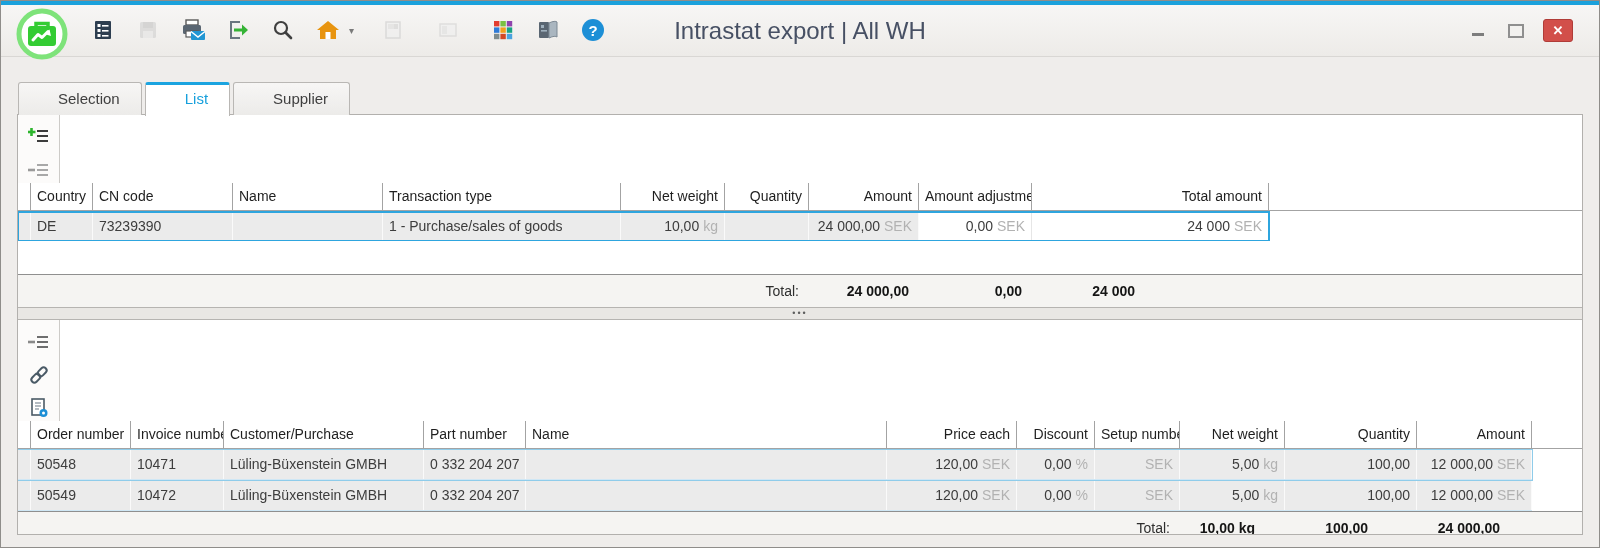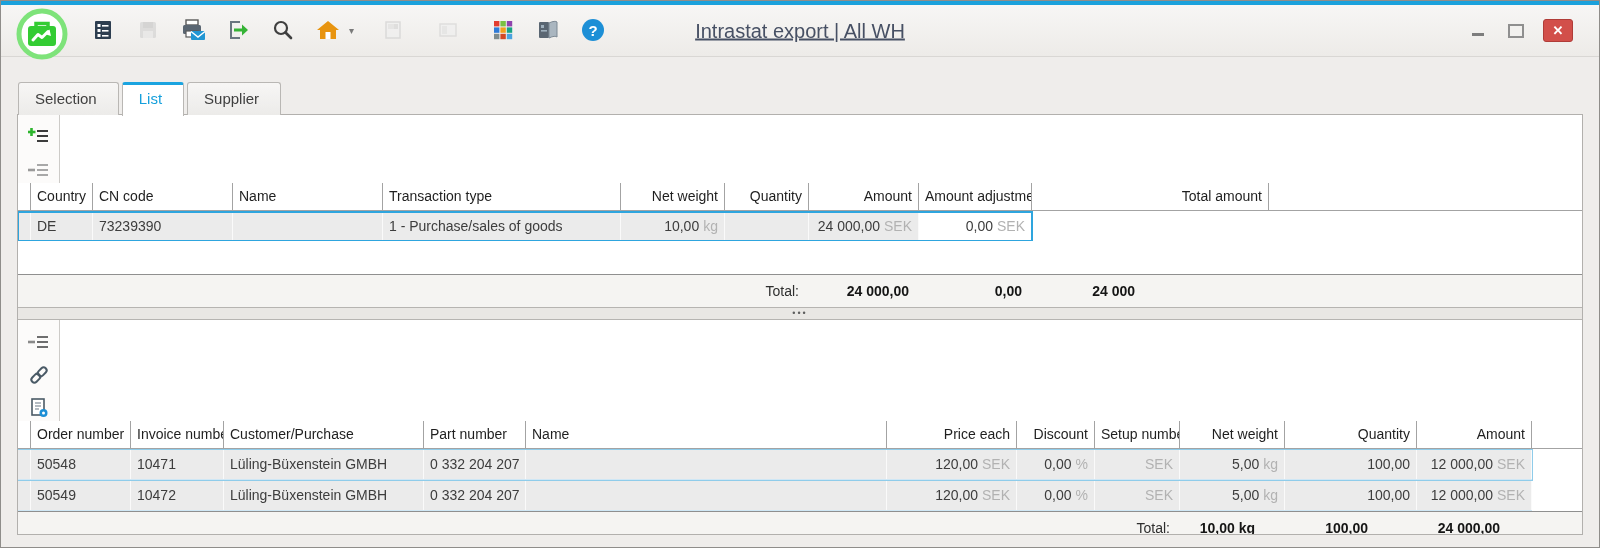--- a/index.html
+++ b/index.html
@@ -6,29 +6,29 @@
   .window{position:relative;width:1600px;height:548px;background:#efedeb;border:1px solid #8f8d8a;box-sizing:border-box;overflow:hidden;}
   .top-strip{height:4px;background:#1ba1dc;}
   
   .titlebar{position:relative;height:51px;background:linear-gradient(#f7f6f5,#edebe8);border-bottom:1px solid #d9d7d4;}
   .logo{position:absolute;left:14px;top:2px;width:54px;height:54px;z-index:3;cursor:pointer;}
   .toolbar{position:absolute;left:86px;top:9px;display:flex;align-items:center;gap:13px;}
   .tbtn{border:none;background:transparent;padding:3px;width:32px;height:32px;display:flex;align-items:center;justify-content:center;cursor:pointer;}
   .tbtn.disabled{opacity:.55;cursor:default;}
   .tbtn.gap{margin-left:10px;}
   .caret{font-size:10px;color:#7a7a7a;margin-left:-8px;}
-  .win-title{position:absolute;left:50%;top:50%;transform:translate(-50%,-50%);font-size:20px;color:#475064;white-space:nowrap;text-decoration:underline;}
+  .win-title{position:absolute;left:50%;top:50%;transform:translate(-50%,-50%);font-size:24px;color:#475064;white-space:nowrap;}
   .win-controls{position:absolute;right:26px;top:14px;display:flex;align-items:center;gap:16px;}
   .wc{border:none;background:transparent;width:22px;height:22px;display:flex;align-items:center;justify-content:center;cursor:pointer;padding:0;}
   .min-glyph{display:block;width:12px;height:3px;background:#7d7d7d;margin-top:8px;}
   .max-glyph{display:block;width:12px;height:10px;border:2px solid #8f8f8f;background:#f2f1ef;}
   .wc.close{width:30px;height:23px;background:#d24f4a;border:1px solid #b03c38;border-radius:3px;color:#fff;font-size:13px;font-weight:bold;}
   
   .tabbar{position:absolute;left:17px;top:81px;display:flex;z-index:2;}
-  .tab{box-sizing:border-box;height:33px;padding:7px 21px 0 16px;margin-right:3px;background:linear-gradient(#f7f6f5,#ecebe9);border:1px solid #b9b7b4;border-bottom:none;border-radius:3px 3px 0 0;font-size:15px;color:#3f3f3f;cursor:pointer;}
+  .tab{box-sizing:border-box;height:33px;padding:7px 21px 0 39px;margin-right:3px;background:linear-gradient(#f7f6f5,#ecebe9);border:1px solid #b9b7b4;border-bottom:none;border-radius:3px 3px 0 0;font-size:15px;color:#3f3f3f;cursor:pointer;}
   .tab.active{background:#fff;border-top:3px solid #1ba4e0;padding-top:5px;height:34px;color:#17a0dc;font-weight:normal;position:relative;z-index:3;}
   
   .panel{position:absolute;left:16px;right:16px;top:113px;bottom:12px;background:#fff;border:1px solid #b2b0ad;box-sizing:border-box;display:flex;flex-direction:column;}
   .section{display:flex;min-height:0;flex-direction:column;}
   .sec-upper{height:192px;}
   .sec-lower{flex:1;}
   .side-strip{width:42px;background:#fcfbfa;border-right:1px solid #cdcbc8;box-sizing:border-box;padding-top:9px;display:flex;flex-direction:column;align-items:center;gap:7px;flex-shrink:0;}
   .sbtn{border:none;background:transparent;width:28px;height:26px;display:flex;align-items:center;justify-content:center;cursor:pointer;padding:0;}
   .grid{flex:1;display:flex;flex-direction:column;min-width:0;overflow:hidden;}
   
@@ -239,20 +239,21 @@
         <div class="drow sel-strong">
           <div class="dcell w-ind"></div>
           <div class="dcell u0">DE</div>
           <div class="dcell u1">73239390</div>
           <div class="dcell u2"></div>
           <div class="dcell u3">1 - Purchase/sales of goods</div>
           <div class="dcell u4 num"><span>10,00</span><span class="unit">kg</span></div>
           <div class="dcell u5 num"></div>
           <div class="dcell u6 num"><span>24 000,00</span><span class="unit">SEK</span></div>
           <div class="dcell u7 num white"><span>0,00</span><span class="unit">SEK</span></div>
+          <div class="dcell u8 num white"><span>24 000</span><span class="unit">SEK</span></div>
         </div>
 
         <div class="spacer"></div>
 
         <div class="trow">
           <div class="tcell tspace-u"></div>
           <div class="tcell tlabel u5">Total:</div>
           <div class="tcell num u6">24 000,00</div>
           <div class="tcell num u7">0,00</div>
           <div class="tcell num u8 pad130">24 000</div>

